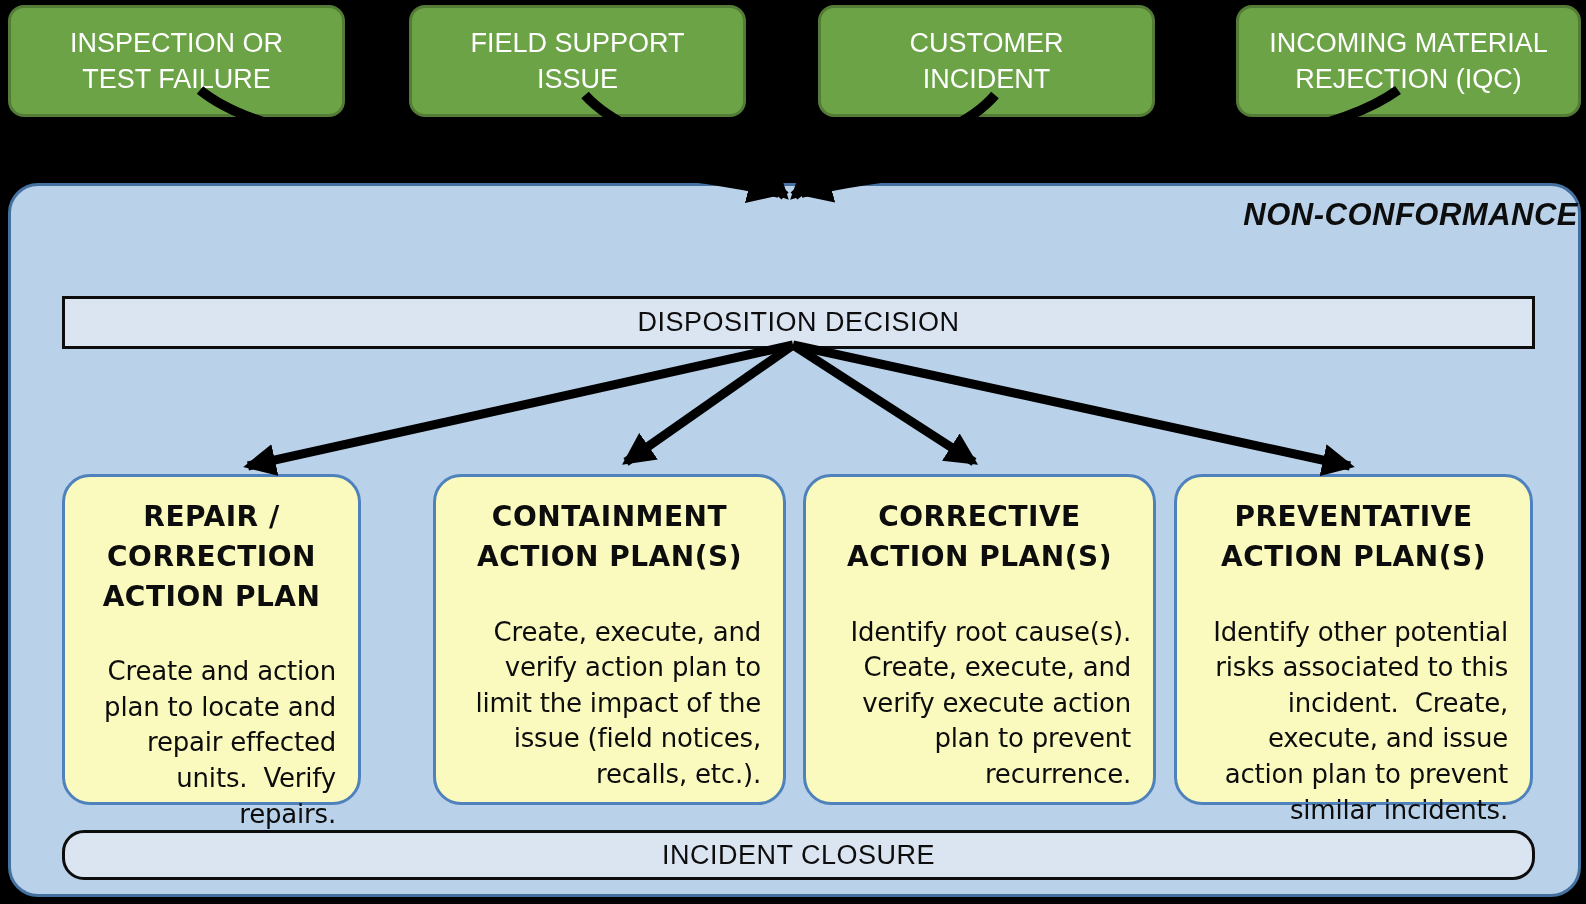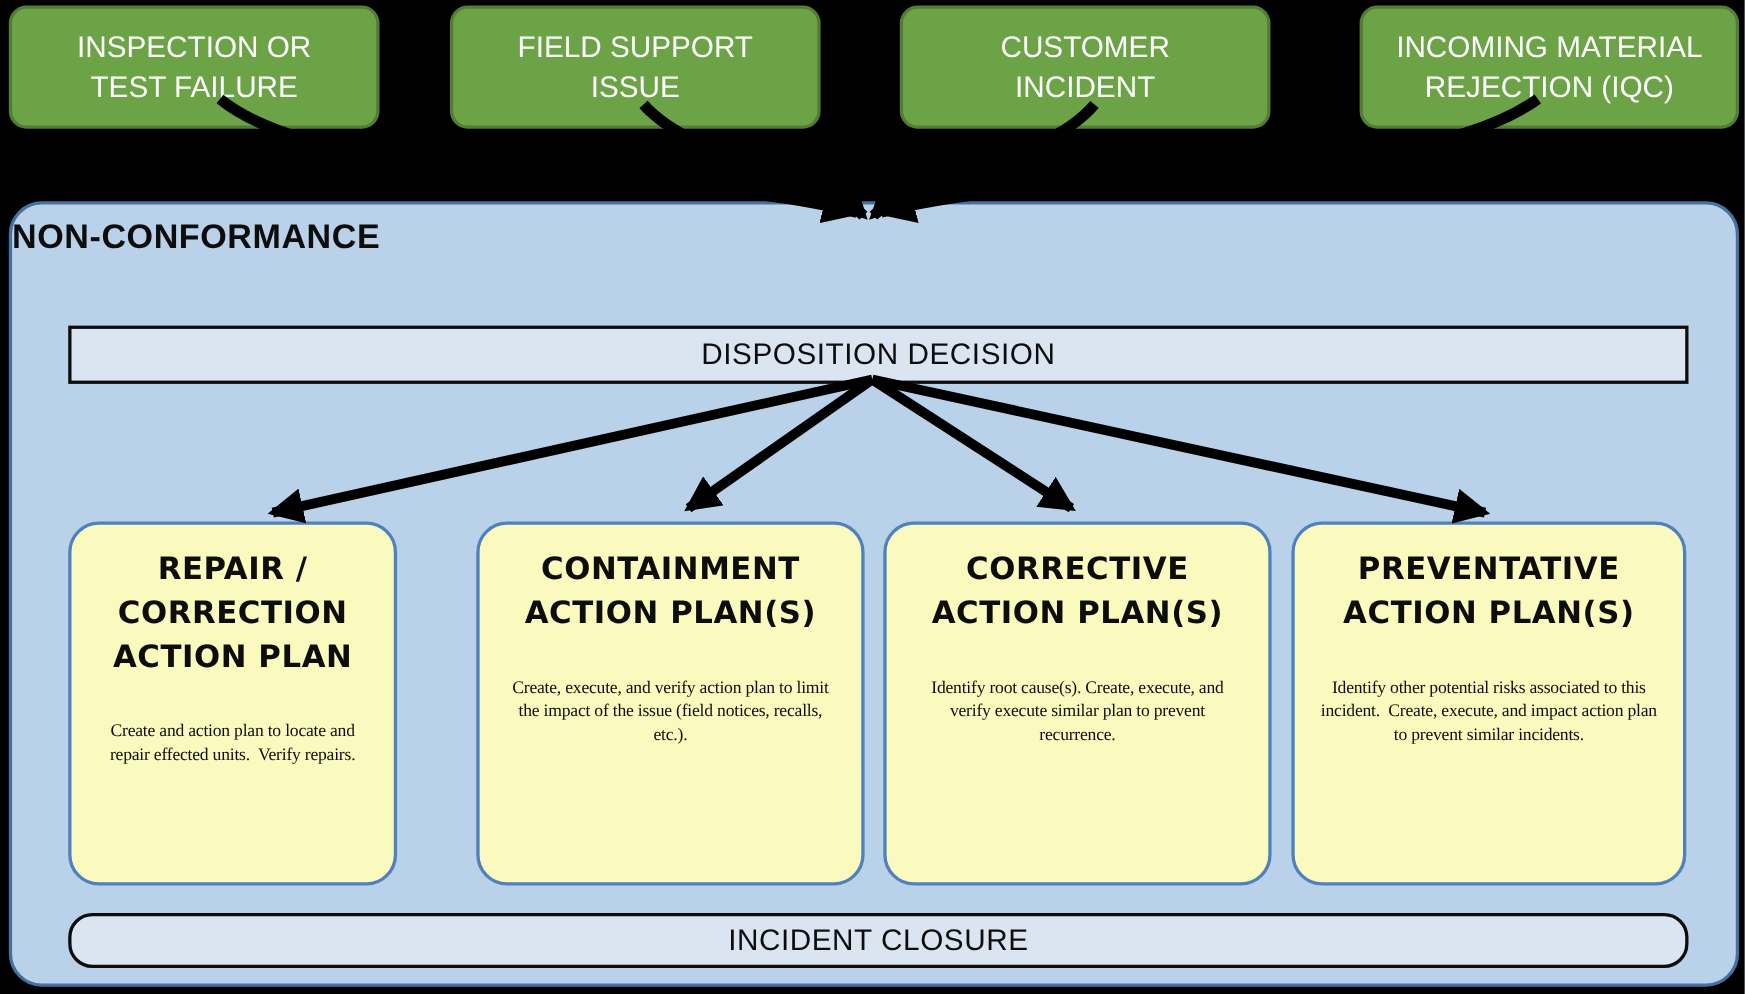--- a/index.html
+++ b/index.html
@@ -25,21 +25,21 @@
   .src-4{left:1236px;width:345px;}
 
   .panel{
     position:absolute;left:8px;top:183px;width:1573px;height:714px;box-sizing:border-box;
     background:var(--panel-fill,#b9d2ea);
     border:3px solid var(--panel-border,#44719f);
     border-radius:30px;
   }
   .panel-title{
     position:absolute;left:0;top:11px;width:100%;
-    text-align:left;font-size:31px;font-weight:bold;letter-spacing:.5px;
+    text-align:right;font-size:31px;font-weight:bold;letter-spacing:.5px;font-style:italic;
   }
   .bar{
     position:absolute;left:51px;width:1473px;box-sizing:border-box;
     background:var(--bar-fill,#dbe5f1);
     border:3px solid var(--bar-border,#0d0d0d);
     display:flex;align-items:center;justify-content:center;
     font-size:27px;letter-spacing:.5px;
   }
   .bar-doc{top:62px;height:51px;}
   .bar-disp{top:110px;height:53px;}
@@ -55,22 +55,22 @@
   }
   .plan-1{left:62px;width:299px;}
   .plan-2{left:433px;width:353px;}
   .plan-3{left:803px;width:353px;}
   .plan-4{left:1174px;width:359px;}
   .plan-title{
     font-size:28px;font-weight:bold;text-align:center;line-height:1.42;
     white-space:pre-line;letter-spacing:.5px;
   }
   .plan-body{
-    margin-top:38px;font-size:16px;line-height:1.37;text-align:center;
-    white-space:pre-wrap;letter-spacing:-0.2px;font-family:Liberation Serif, serif;
+    margin-top:38px;font-size:26px;line-height:1.37;text-align:right;
+    white-space:pre-wrap;letter-spacing:-0.2px;
   }
   .arrows{
     position:absolute;left:0;top:0;z-index:5;pointer-events:none;
     color:var(--arrow,#000);
   }
 </style>
 </head>
 <body style="--background: #000000; --source-fill: #6ca347; --source-border: #547c36; --source-text: #ffffff; --panel-fill: #b9d2ea; --panel-border: #44719f; --bar-fill: #dbe5f1; --bar-border: #0d0d0d; --plan-fill: #fafabe; --plan-border: #4f81bd; --arrow: #000000; --text: #0d0d0d;">
 
 <div class="source-box src-1">
@@ -99,26 +99,26 @@
   <div class="plan-body">Create and action plan to locate and repair effected units.  Verify repairs.</div>
 </div>
 <div class="plan plan-2">
   <div class="plan-title">CONTAINMENT
 ACTION PLAN(S)</div>
   <div class="plan-body">Create, execute, and verify action plan to limit the impact of the issue (field notices, recalls, etc.).</div>
 </div>
 <div class="plan plan-3">
   <div class="plan-title">CORRECTIVE
 ACTION PLAN(S)</div>
-  <div class="plan-body">Identify root cause(s). Create, execute, and verify execute similar plan to prevent recurrence.</div>
+  <div class="plan-body">Identify root cause(s). Create, execute, and verify execute action plan to prevent recurrence.</div>
 </div>
 <div class="plan plan-4">
   <div class="plan-title">PREVENTATIVE
 ACTION PLAN(S)</div>
-  <div class="plan-body">Identify other potential risks associated to this incident.  Create, execute, and impact action plan to prevent similar incidents.</div>
+  <div class="plan-body">Identify other potential risks associated to this incident.  Create, execute, and issue action plan to prevent similar incidents.</div>
 </div>
 
 <svg class="arrows" width="1586" height="904" viewBox="0 0 1586 904" aria-hidden="true">
   <defs>
     <marker id="ah" viewBox="0 0 10 10" refX="8.5" refY="5" markerWidth="3.6" markerHeight="3.6" orient="auto">
       <path d="M0,0 L10,5 L0,10 z" fill="currentColor"></path>
     </marker>
   </defs>
 
   <g stroke="currentColor" stroke-width="10" fill="none">

